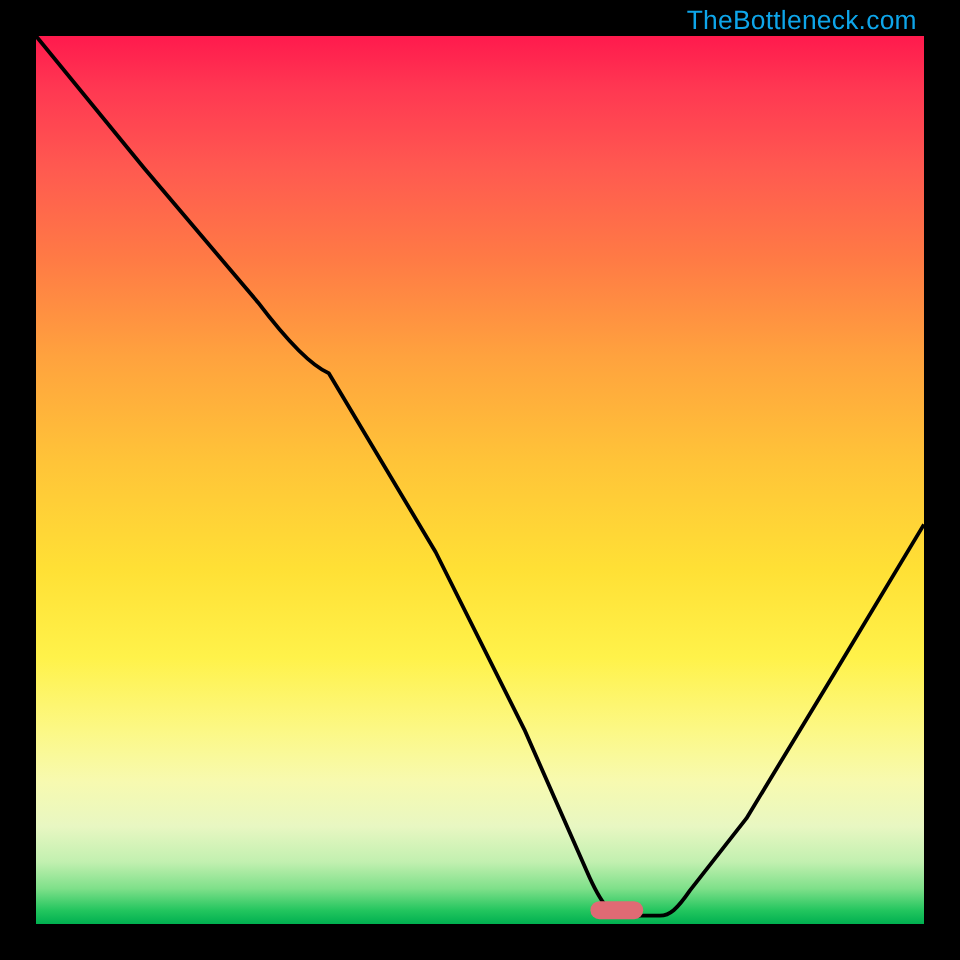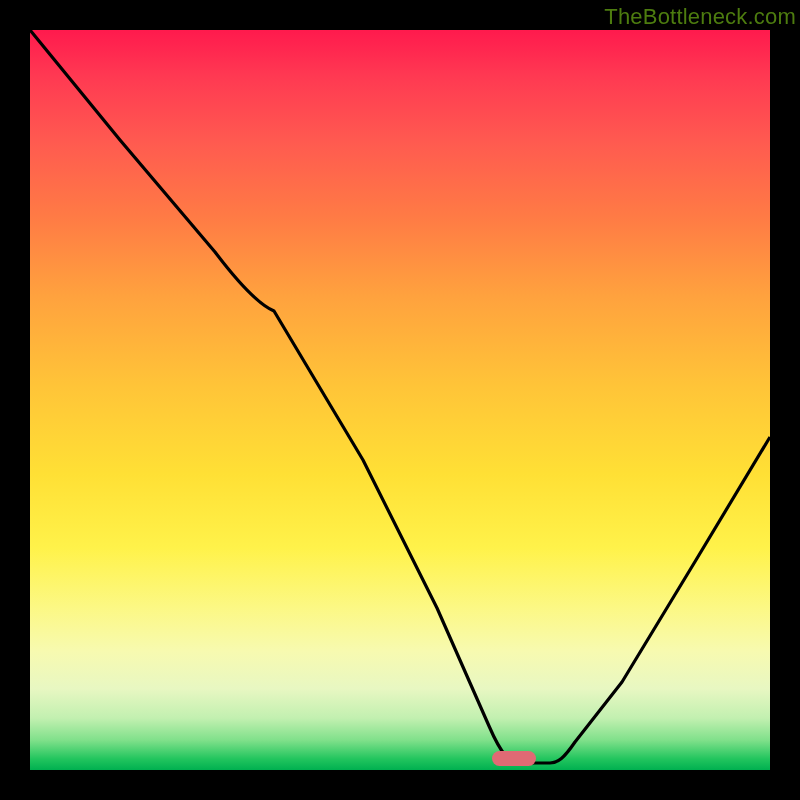--- a/index.html
+++ b/index.html
@@ -58,22 +58,22 @@
     width: 44px;
     height: 15px;
     background: #e06a74;
     border-radius: 8px;
     bottom: 4px;
     left: 462px;
   }
   .watermark {
     position: absolute;
     top: 4px;
-    right: 4px;
-    color: #4d7c0f;
+    right: 36px;
+    color: #0ea5e9;
     font-size: 22px;
     font-weight: 500;
     letter-spacing: 0.2px;
   }
 </style>
 </head>
 <body>
 
 <div class="frame">
 

